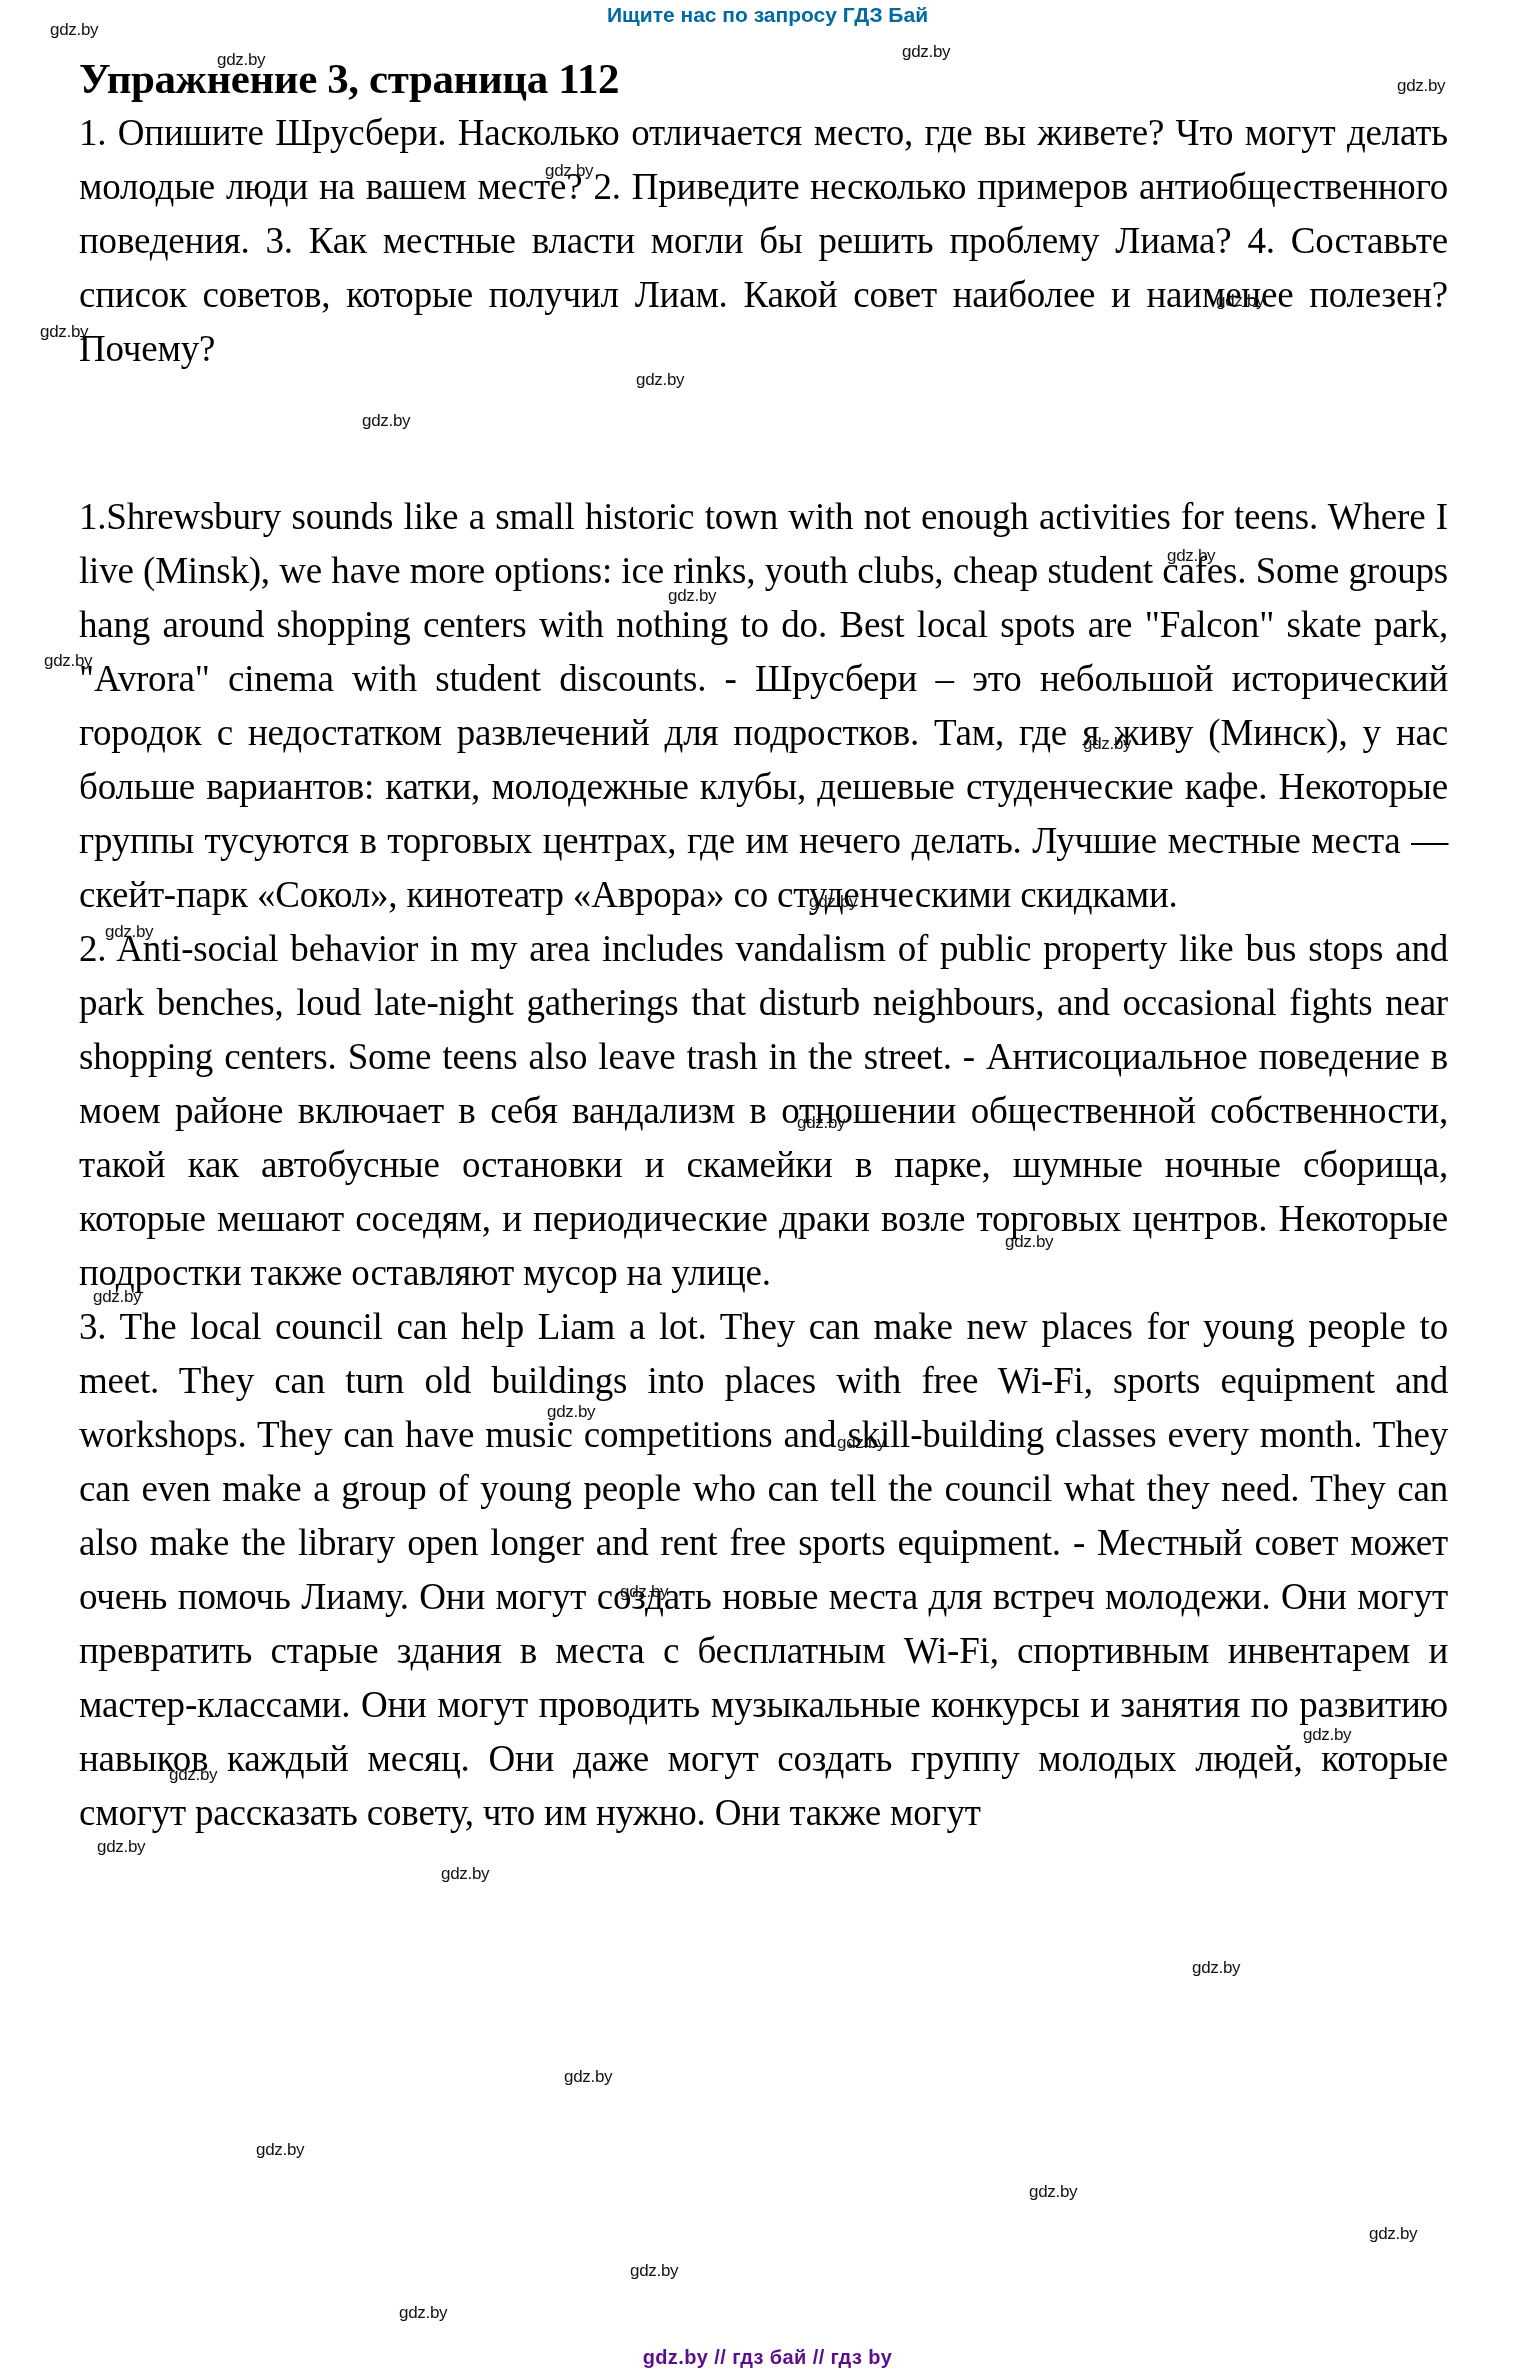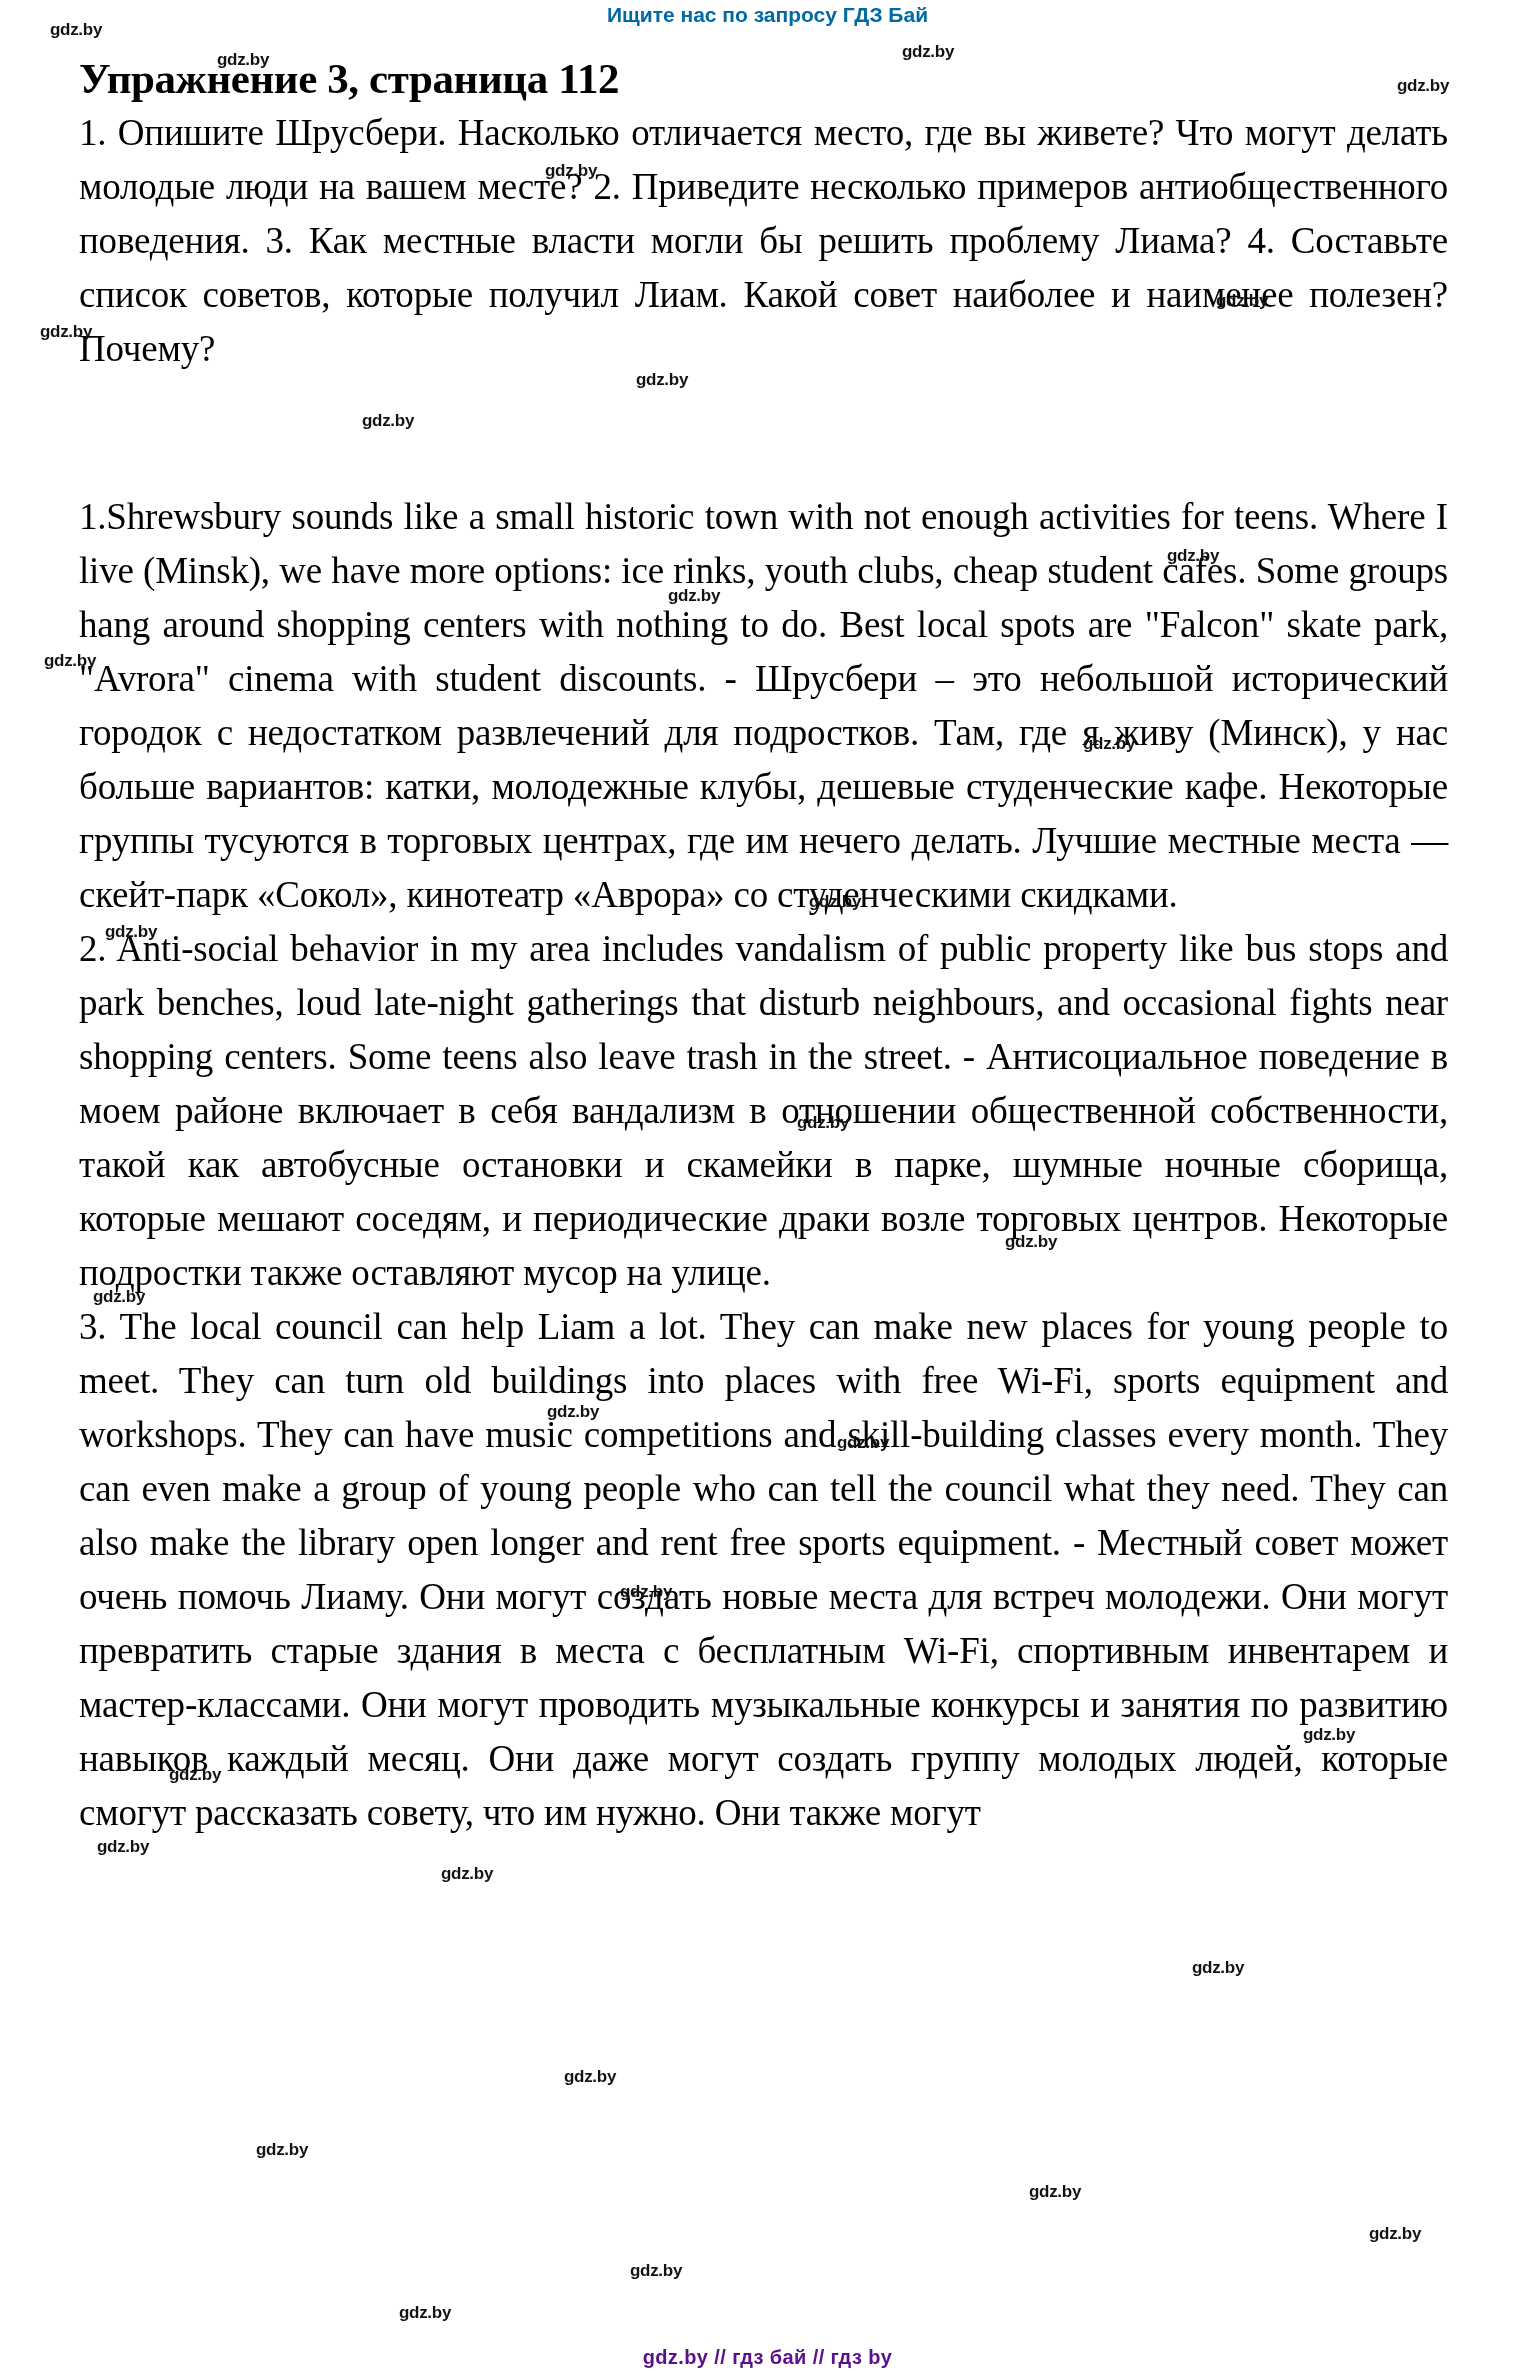--- a/index.html
+++ b/index.html
@@ -73,21 +73,21 @@
   }
   .para + .para { margin-top: 0; }
   .spacer-md { height: 45px; }
   .spacer-lg { height: 69px; }
 
   
   .wm {
     position: absolute;
     font-family: "Liberation Sans", "DejaVu Sans", sans-serif;
     font-size: 17px;
-    font-weight: 700;
+    font-weight: 400;
     color: #131313;
     white-space: nowrap;
     pointer-events: none;
     letter-spacing: -0.3px;
     z-index: 5;
   }
 
   
   .footer {
     position: absolute;

